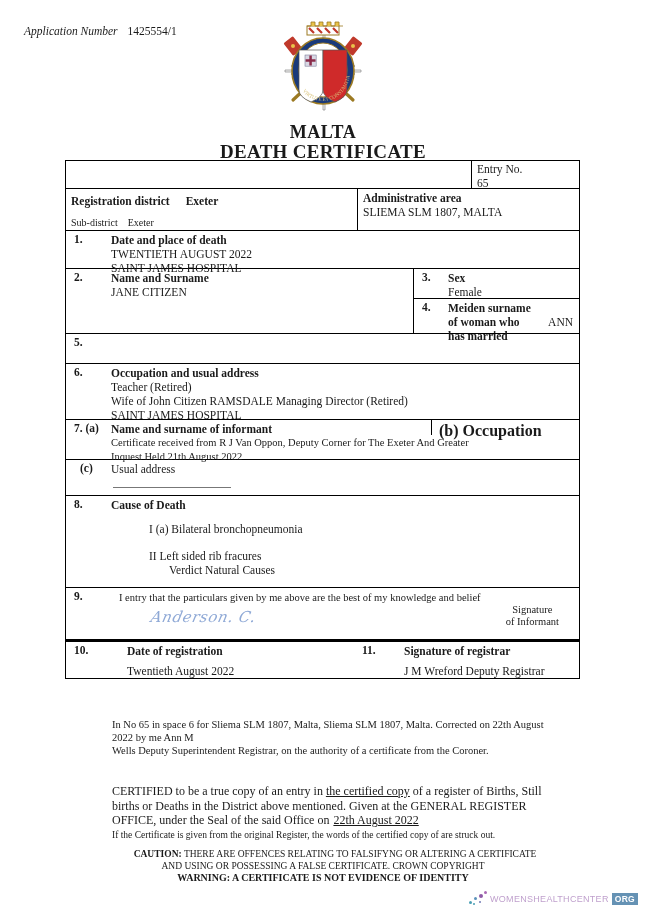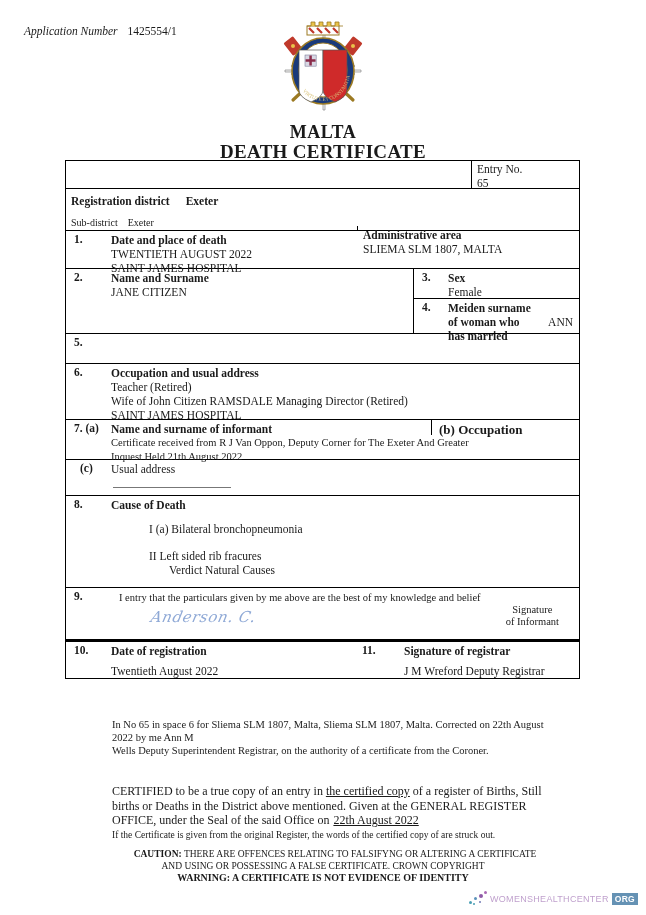--- a/index.html
+++ b/index.html
@@ -118,21 +118,21 @@
   .row-entry .right {
     width: 108px;
     flex: 0 0 108px;
     padding-top: 1px;
   }
   .row-entry .right .lbl { font-weight: normal; }
 
   
   .row-reg { height: 42px; }
   .row-reg .left { flex: 1 1 auto; }
-  .row-reg .right { width: 222px; flex: 0 0 222px; margin-top: 37px; }
+  .row-reg .right { width: 222px; flex: 0 0 222px; }
   .row-reg .sub {
     position: absolute;
     left: 5px;
     bottom: 2px;
     font-size: 10px;
   }
   .row-reg .sub .sub-val { margin-left: 10px; }
 
   
   .row-1 { height: 38px; }
@@ -182,21 +182,21 @@
     top: 0;
     width: 1px;
     height: 15px;
     background: #000;
   }
   .occ-label {
     position: absolute;
     left: 333px;
     top: 2px;
     font-weight: bold;
-    font-size: 13px;
+    font-size: 16px;
   }
   .addr-rule {
     display: block;
     width: 118px;
     border-bottom: 1px solid #777;
     margin: 11px 0 0 2px;
   }
 
   
   .cause-line { margin-left: 38px; font-size: 11.5px; line-height: 14px; }
@@ -223,21 +223,21 @@
     font-style: italic;
     font-size: 15px;
     color: #8fa9d6;
     letter-spacing: 0.6px;
     margin: 5px 0 0 40px;
     transform: skewX(-12deg);
     display: inline-block;
   }
 
   
-  .row-10 .c10 { flex: 1 1 auto; position: relative; }
+  .row-10 .c10 { flex: 1 1 auto; position: relative; margin-left: 16px; }
   .row-10 .c11n {
     width: 42px; flex: 0 0 42px;
     font-weight: bold; font-size: 11.5px;
   }
   .row-10 .c11 { width: 180px; flex: 0 0 180px; }
   .reg-val { margin-top: 7px; font-size: 11.5px; }
 
   
   .note-block {
     position: absolute;

